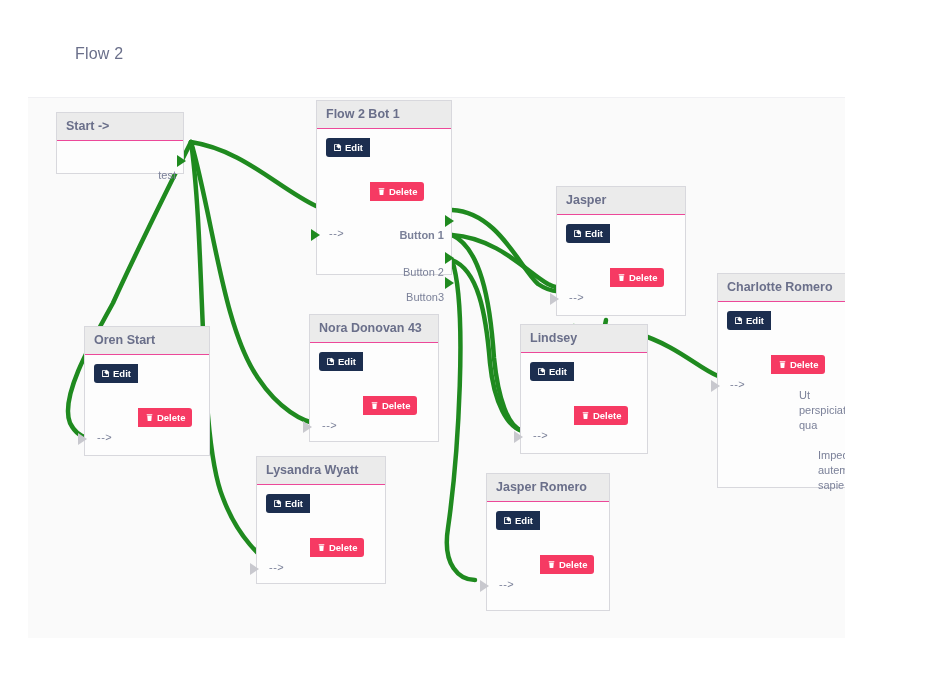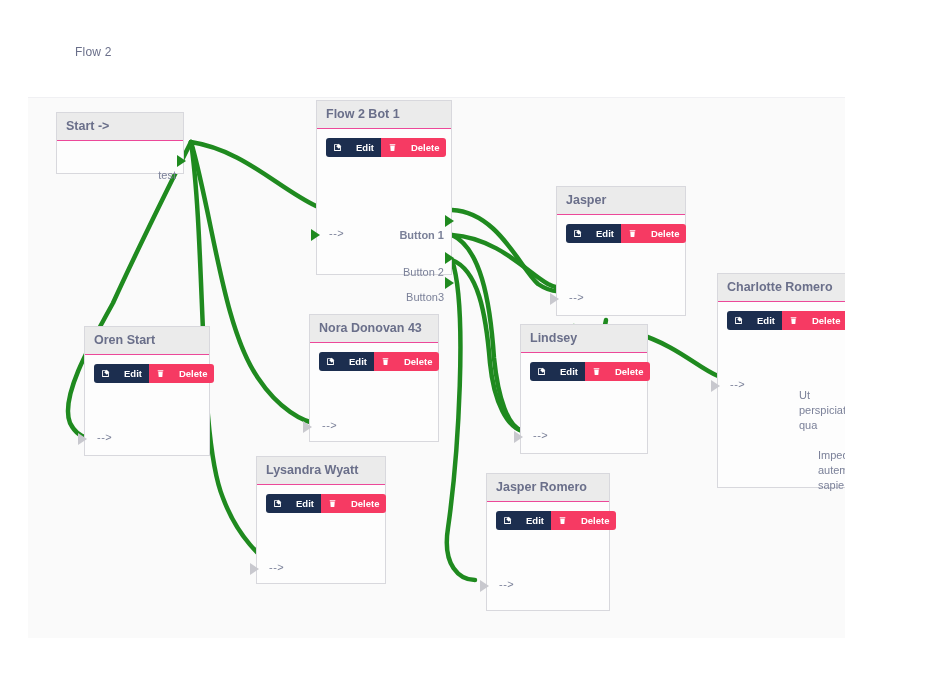--- a/index.html
+++ b/index.html
@@ -26,21 +26,21 @@
     width: 817px;
     height: 70px;
     background: #ffffff;
     border-bottom: 1px solid #f0f0f3;
     box-sizing: border-box;
   }
   .header-title {
     position: absolute;
     left: 47px;
     top: 17px;
-    font-size: 12px;
+    font-size: 16px;
     color: #6a6f8a;
     letter-spacing: .2px;
   }
   
   .canvas {
     position: absolute;
     left: 28px;
     top: 98px;
     width: 817px;
     height: 540px;
@@ -85,37 +85,38 @@
   .btn-row {
     position: absolute;
     left: 9px;
     top: 9px;
     display: flex;
     white-space: nowrap;
   }
   .btn {
     display: inline-flex;
     align-items: center;
-    gap: 14px;
+    gap: 3px;
     height: 19px;
     padding: 0 7px;
     font-size: 9.5px;
     font-weight: bold;
     color: #ffffff;
     border: none;
     box-sizing: border-box;
     cursor: pointer;
   }
   .btn-edit {
     background: #1c2e4f;
     border-radius: 3px 0 0 3px;
   }
   .btn-delete {
     background: #f63a63;
     border-radius: 0 3px 3px 0;
+    margin-top: 44px;
   }
   .btn svg { display:block; }
   
   .port-in {
     position: absolute;
     font-size: 11px;
     color: #7b8199;
     white-space: nowrap;
   }
   .port-in .plabel { margin-left: 12px; letter-spacing: .5px;}

